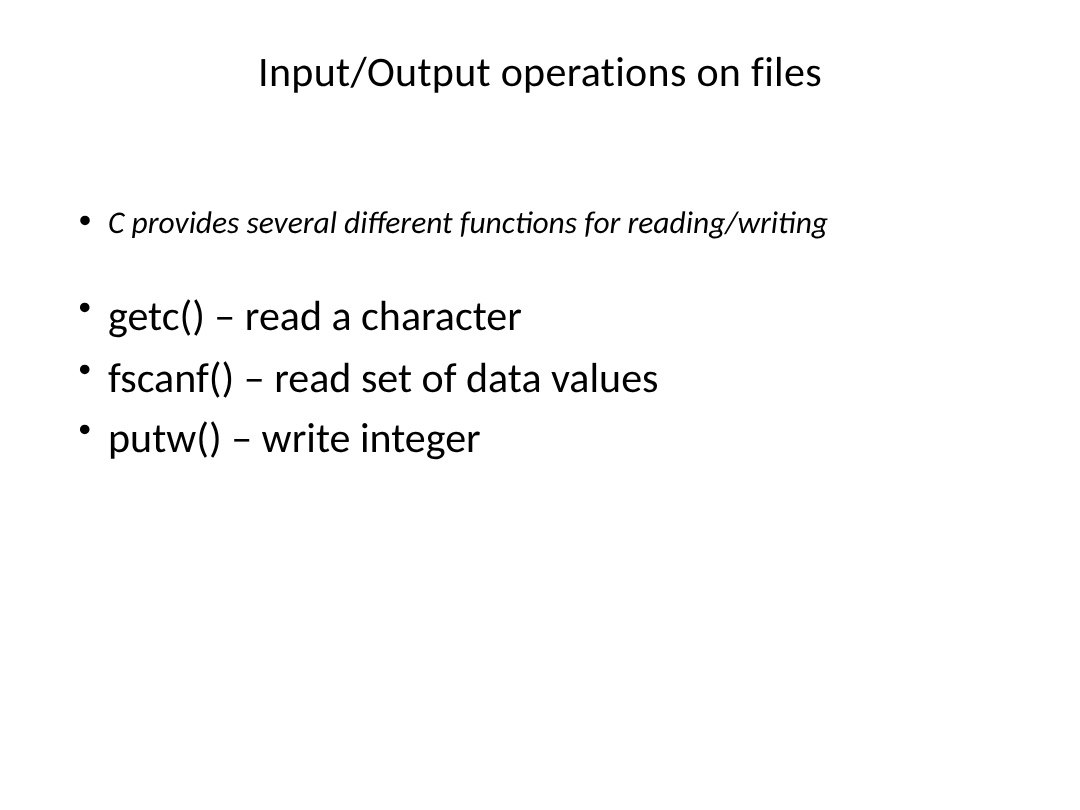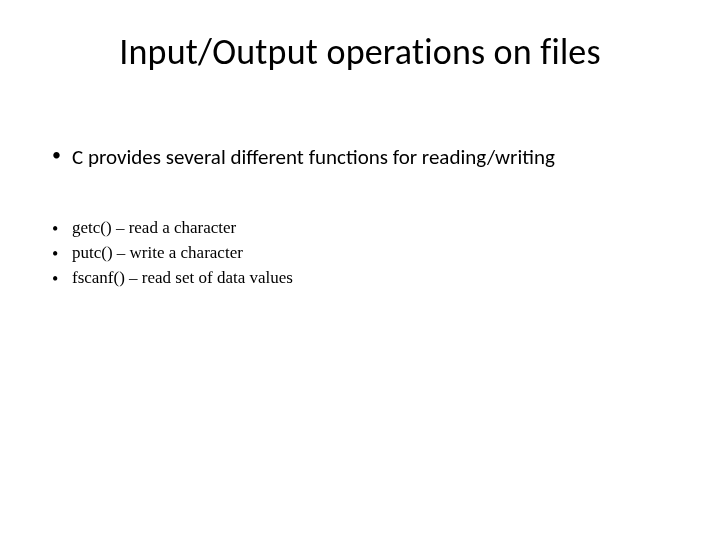--- a/index.html
+++ b/index.html
@@ -10,68 +10,68 @@
     body {
       width: 720px;
       height: 540px;
       background: #ffffff;
       font-family: Calibri, 'Segoe UI', Arial, sans-serif;
       color: #000000;
       padding: 25px 50px;
       overflow: hidden;
     }
     .title {
-      font-size: 36px;
+      font-size: 28px;
       font-weight: 400;
       text-align: center;
       margin-bottom: 70px;
       margin-top: 5px;
       letter-spacing: 0.2px;
     }
     .intro-list {
       list-style: none;
-      margin-bottom: 45px;
+      margin-bottom: 29px;
+      font-style: italic;
     }
     .intro-list li {
       position: relative;
       padding-left: 22px;
       font-size: 21px;
       line-height: 1.3;
     }
     .intro-list li::before {
       content: "•";
       position: absolute;
       left: 2px;
       top: 0;
       font-size: 18px;
     }
     .func-list {
       list-style: none;
     }
     .func-list li {
       position: relative;
       padding-left: 22px;
-      font-size: 17px;
+      font-size: 28px;
       line-height: 1.45;
-      font-family: Liberation Serif, serif;
     }
     .func-list li::before {
       content: "•";
       position: absolute;
       left: 2px;
       top: 0;
       font-size: 18px;
     }
   </style>
 </head>
 <body>
 
 <h1 class="title">Input/Output operations on files</h1>
 
 <ul class="intro-list">
   <li>C provides several different functions for reading/writing</li>
 </ul>
 
 <ul class="func-list">
   <li>getc() – read a character</li>
-  <li>putc() – write a character</li>
   <li>fscanf() – read set of data values</li>
+  <li>putw() – write integer</li>
 </ul>
 
 </body></html>

